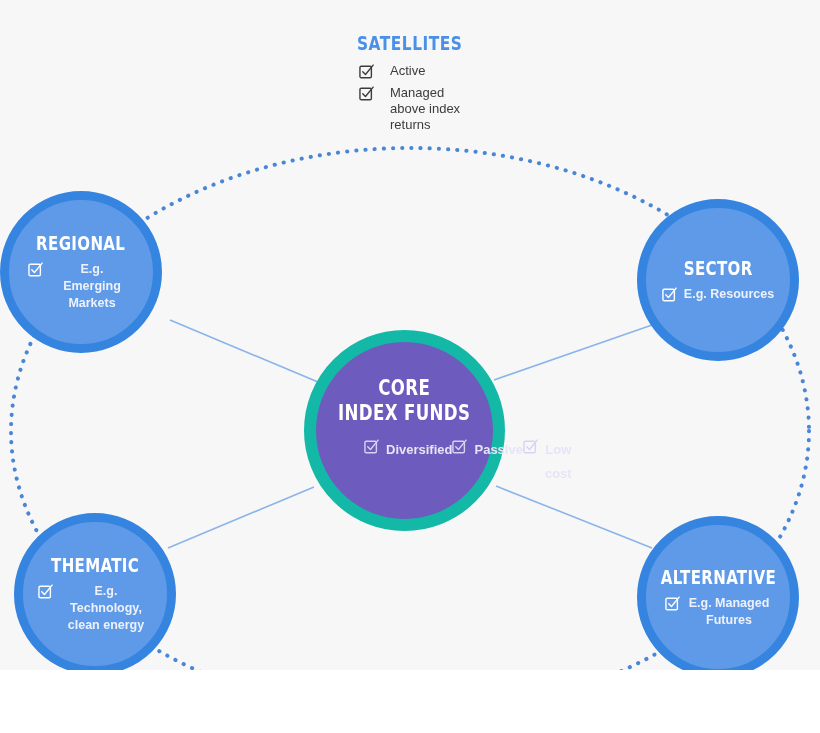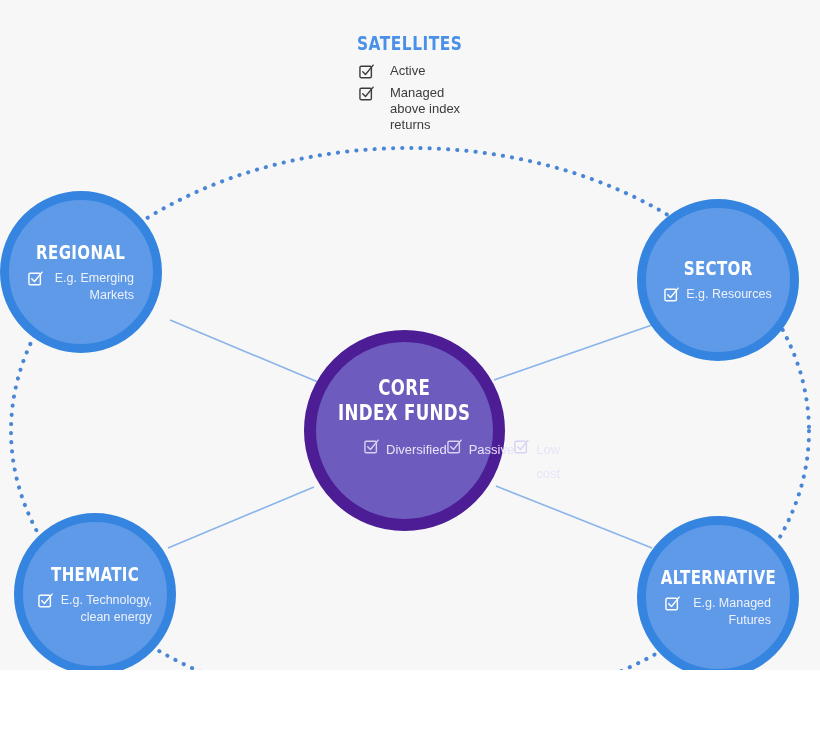--- a/index.html
+++ b/index.html
@@ -85,21 +85,21 @@
   .node .node-items { width: 100%; }
   .node .node-item {
     display: flex;
     align-items: flex-start;
     justify-content: center;
     gap: 7px;
     color: #eef1fb;
     font-size: 12.5px;
     line-height: 17px;
   }
-  .node .node-item .txt { text-align: right; }
+  .node .node-item .txt { text-align: center; font-weight: bold; }
 
   
   .sat {
     width: 162px;
     height: 162px;
     background: #5e9ae8;
     border: 9px solid #3585e0;
   }
   .sat .node-title { font-size: 19px; margin-bottom: 7px; }
   .sat .node-item { font-size: 12.5px; }
@@ -109,21 +109,21 @@
   #node-thematic    { left: 14px;  top: 513px; }
   #node-alternative { left: 637px; top: 516px; }
 
   
   #node-core {
     left: 304px;
     top: 330px;
     width: 201px;
     height: 201px;
     background: #6d5bbd;
-    border: 12px solid #4c1d95;
+    border: 12px solid #14b8a6;
   }
   #node-core .node-title {
     font-size: 21px;
     line-height: 25px;
     margin-bottom: 12px;
   }
   #node-core .node-items {
     display: flex;
     flex-direction: row;
     align-items: flex-start;

